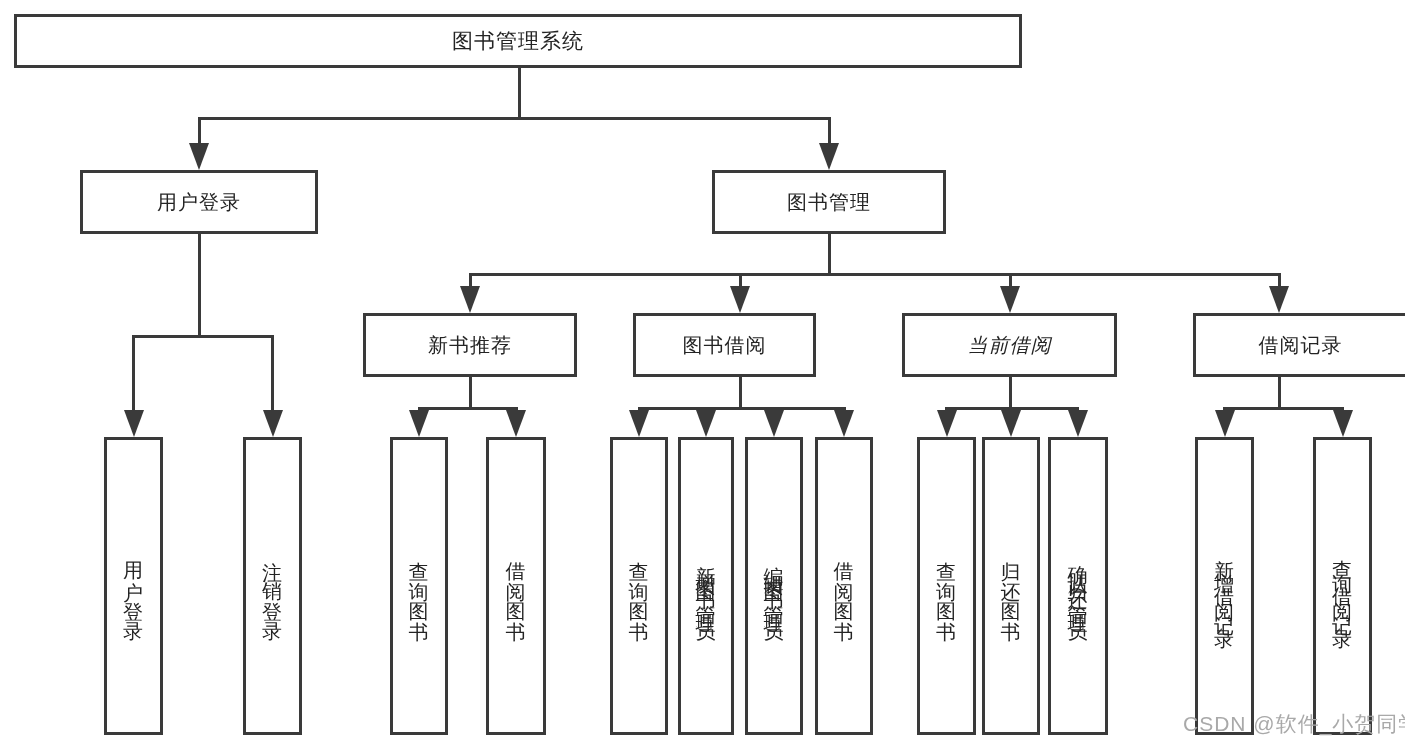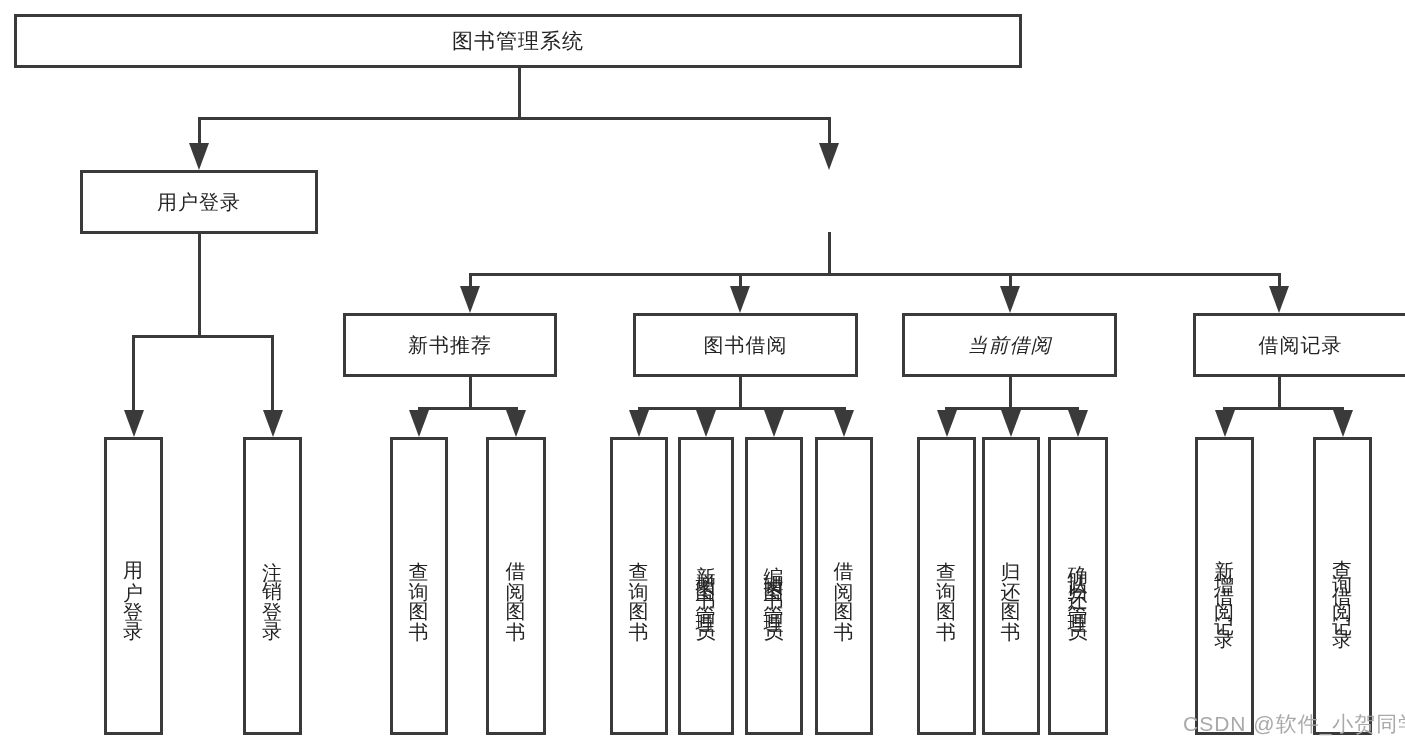--- a/index.html
+++ b/index.html
@@ -65,23 +65,24 @@
   }
 </style>
 </head>
 <body>
 
 <div id="canvas">
 
   <div class="hbox rootbox" style="left:14px;top:14px;width:1008px;height:54px;">图书管理系统</div>
 
   <div class="hbox" style="left:80px;top:170px;width:238px;height:64px;">用户登录</div>
+  <div class="hbox" style="left:712px;top:170px;width:234px;height:64px;">图书管理</div>
 
-  <div class="hbox" style="left:343px;top:313px;width:214px;height:64px;">新书推荐</div>
-  <div class="hbox" style="left:633px;top:313px;width:225px;height:64px;">图书借阅</div>
+  <div class="hbox" style="left:363px;top:313px;width:214px;height:64px;">新书推荐</div>
+  <div class="hbox" style="left:633px;top:313px;width:183px;height:64px;">图书借阅</div>
   <div class="hbox" style="left:902px;top:313px;width:215px;height:64px;font-style:italic;">当前借阅</div>
   <div class="hbox" style="left:1172px;top:313px;width:215px;height:64px;margin-left:21px;">借阅记录</div>
 
   <div class="leaf sp4" style="left:104px;width:59px;">用户登录</div>
   <div class="leaf sp4" style="left:243px;width:59px;">注销登录</div>
 
   <div class="leaf sp4" style="left:390px;width:58px;">查询图书</div>
   <div class="leaf sp4" style="left:486px;width:60px;">借阅图书</div>
 
   <div class="leaf sp4" style="left:610px;width:58px;">查询图书</div>

